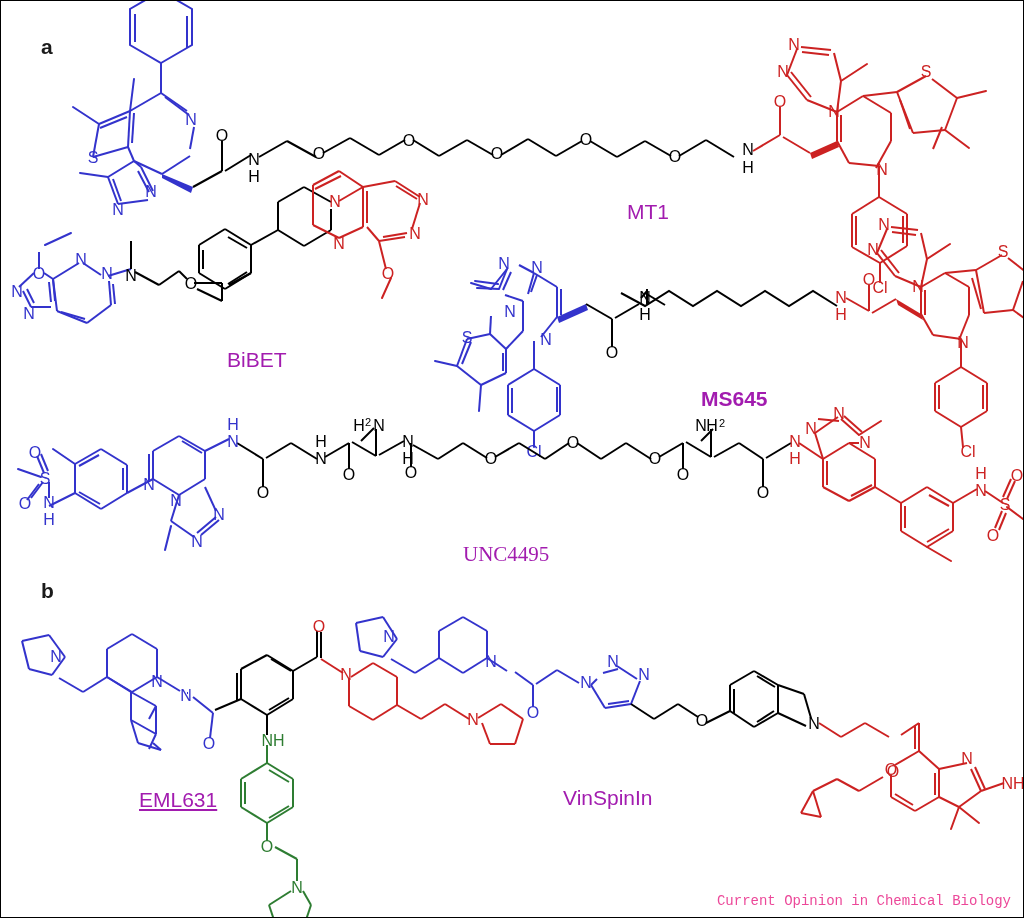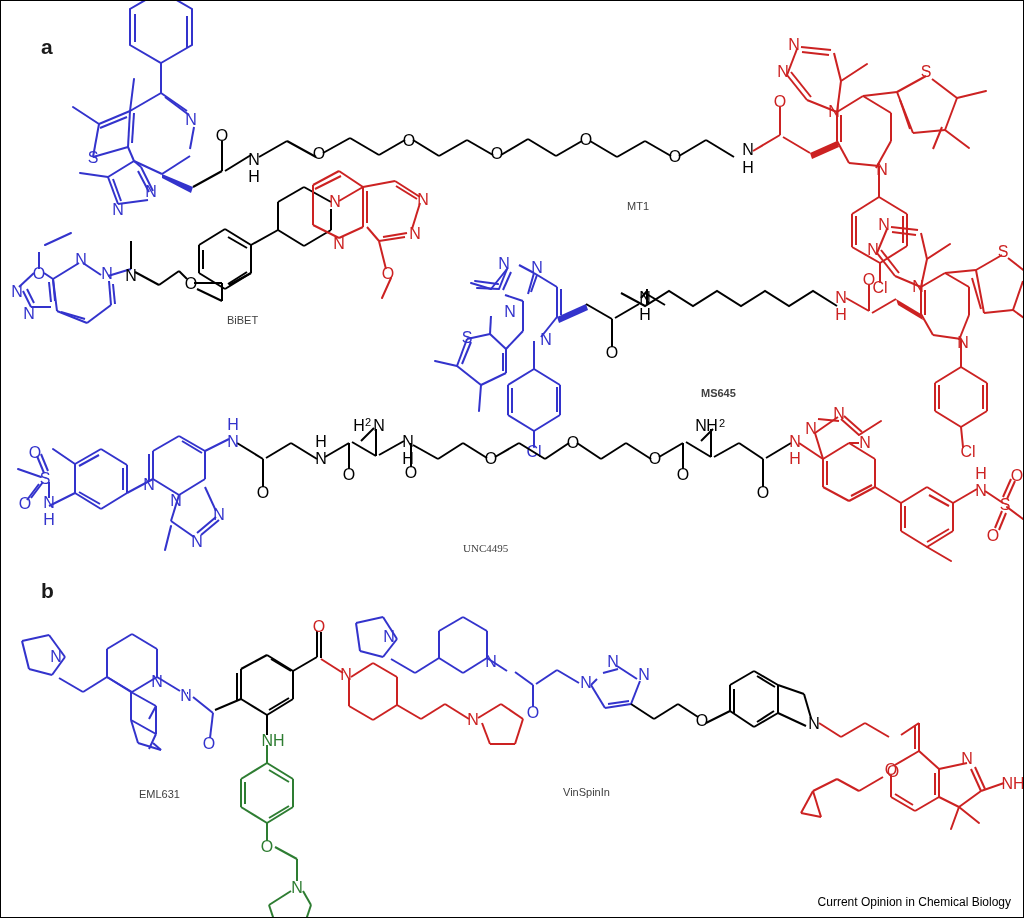--- a/index.html
+++ b/index.html
@@ -22,31 +22,31 @@
   .panel-label {
     position: absolute;
     font-family: "Liberation Sans", sans-serif;
     font-weight: bold;
     font-size: 21px;
     color: #1a1a1a;
   }
   .cmpd-label {
     position: absolute;
     font-family: "Liberation Sans", sans-serif;
-    font-size: 11px;
-    color: #404040;
+    font-size: 21px;
+    color: #a21caf;
     white-space: nowrap;
   }
   .footer-label {
     position: absolute;
     right: 12px;
     bottom: 8px;
-    font-family: Liberation Sans, sans-serif;
-    font-size: 12px;
-    color: #000000;
+    font-family: Liberation Mono, monospace;
+    font-size: 14px;
+    color: #ec4899;
     white-space: nowrap;
   }
   svg.struct {
     position: absolute;
     left: 0;
     top: 0;
     width: 1024px;
     height: 918px;
     pointer-events: none;
   }
@@ -62,24 +62,24 @@
 </style>
 </head>
 <body>
 
 <div id="figure">
 
   <div class="panel-label" style="left:40px; top:34px;">a</div>
   <div class="panel-label" style="left:40px; top:578px;">b</div>
 
   <div class="cmpd-label" style="left:626px; top:199px;">MT1</div>
-  <div class="cmpd-label" style="left:226px; top:313px;">BiBET</div>
+  <div class="cmpd-label" style="left:226px; top:347px;">BiBET</div>
   <div class="cmpd-label" style="left:700px; top:386px;font-weight:bold;">MS645</div>
   <div class="cmpd-label" style="left:462px; top:541px;font-family:Liberation Serif, serif;">UNC4495</div>
-  <div class="cmpd-label" style="left:138px; top:787px;">EML631</div>
+  <div class="cmpd-label" style="left:138px; top:787px;text-decoration:underline;">EML631</div>
   <div class="cmpd-label" style="left:562px; top:785px;">VinSpinIn</div>
 
   <div class="footer-label">Current Opinion in Chemical Biology</div>
 
   <svg class="struct" viewBox="0 0 1024 918">
 
     <g fill="none" stroke-width="2">
 
       <g stroke="#3333cc">
 

